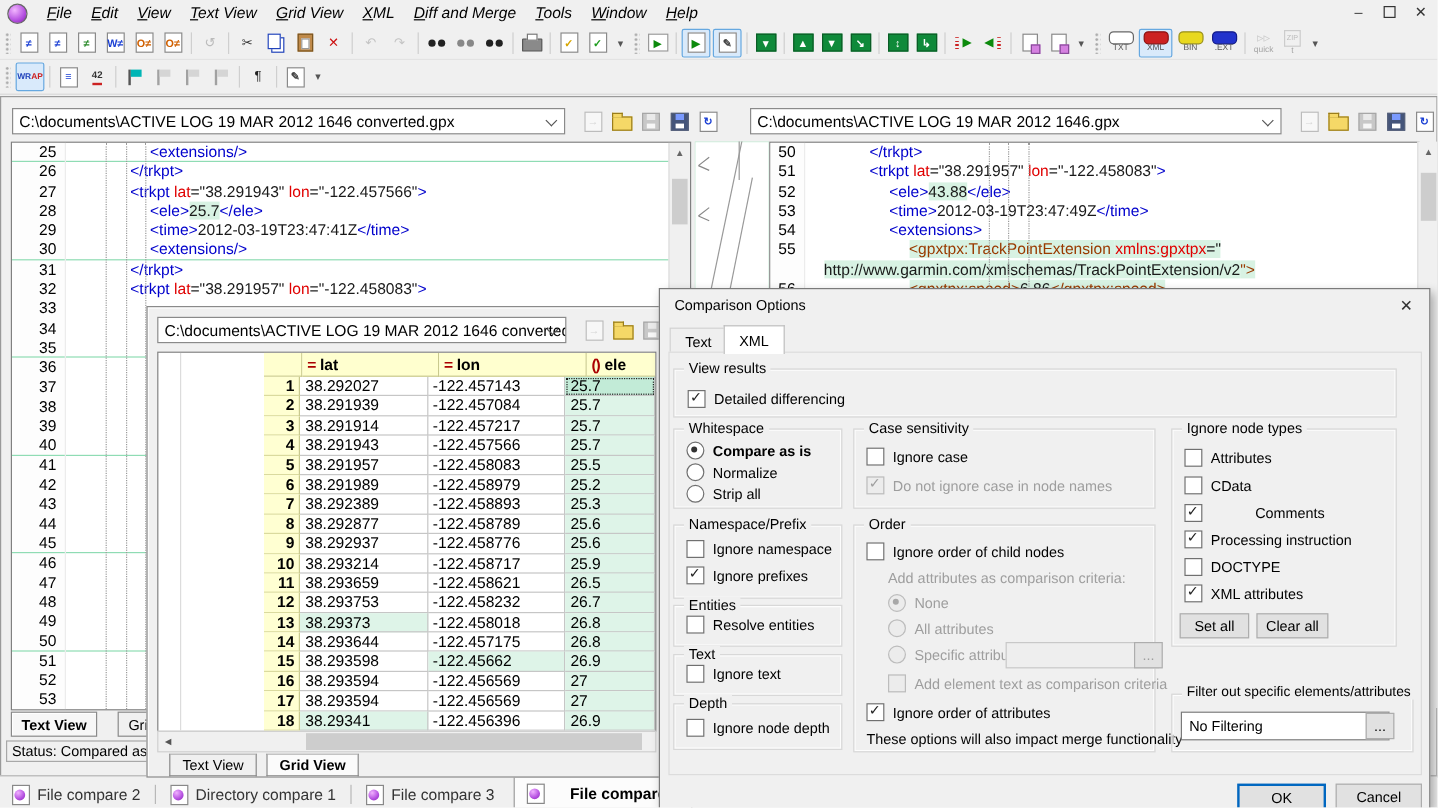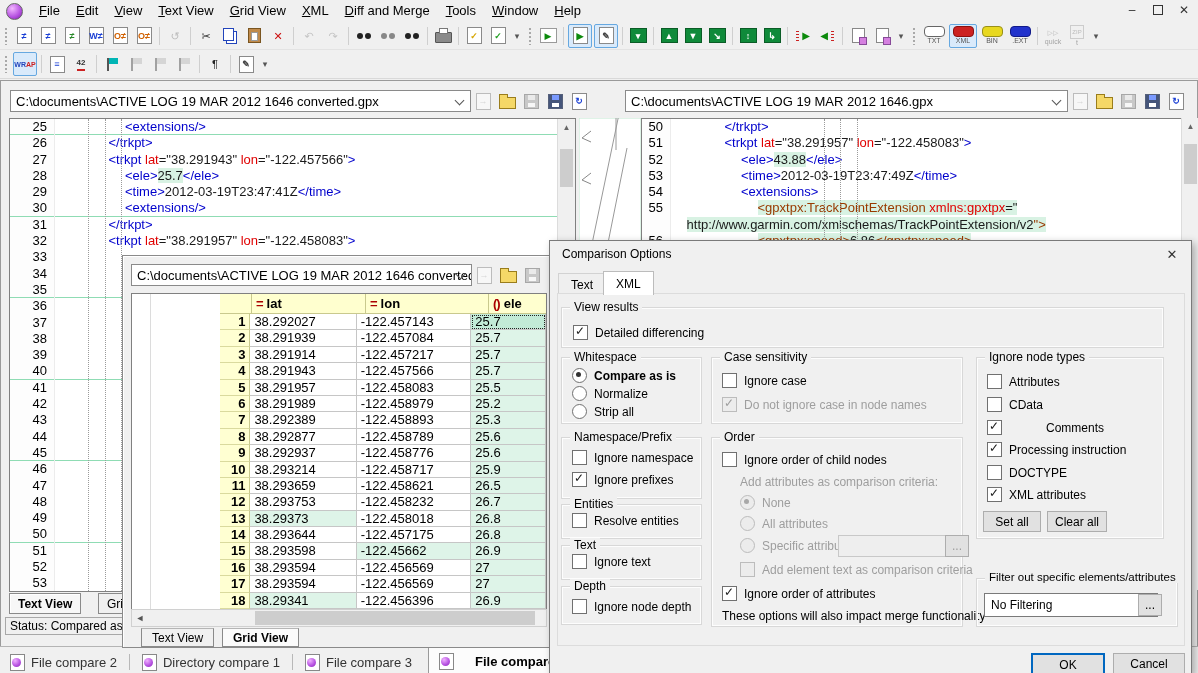--- a/index.html
+++ b/index.html
@@ -4,21 +4,21 @@
 <style>
   html,body{margin:0;padding:0;}
   #screen{position:relative;width:1198px;height:673px;background:#f0f0f0;
     font-family:"Liberation Sans",sans-serif;font-size:13px;color:#000;overflow:hidden;}
   .abs{position:absolute;}
   
   #menubar{left:0;top:0;width:1198px;height:22px;display:flex;align-items:center;background:#f0f0f0;}
   #app-icon{width:15px;height:15px;border-radius:50%;margin:0 8px 0 6px;
     background:radial-gradient(circle at 35% 30%,#f2b6ff,#b44fe0 60%,#7a1fa0);border:1px solid #666;}
   #menu-items{display:flex;height:22px;align-items:center;}
-  #menu-items>div{padding:0 8px;height:22px;line-height:22px;cursor:default;}
+  #menu-items>div{padding:0 8px;height:22px;line-height:22px;cursor:default;font-style:italic;}
   #win-controls{position:absolute;right:6px;top:2px;display:flex;gap:10px;align-items:center;color:#333;}
   #win-controls .wc{width:16px;height:15px;display:flex;align-items:center;justify-content:center;font-size:12px;}
   .restore-glyph{width:8px;height:8px;border:1px solid #333;position:relative;background:#f0f0f0;}
   .restore-glyph:before{content:"";position:absolute;left:2px;top:-4px;width:8px;height:8px;border:1px solid #333;z-index:-1;}
   
   .tbrow{left:0;width:1198px;display:flex;align-items:center;background:#f0f0f0;}
   #tbrow1{top:22px;height:27px;border-bottom:1px solid #e3e3e3;}
   #tbrow2{top:50px;height:28px;border-bottom:1px solid #d9d9d9;}
   .tb-sep{width:1px;height:18px;background:#cfcfcf;margin:0 3px;}
   .tb-handle{width:5px;height:18px;margin:0 3px 0 4px;
@@ -63,21 +63,21 @@
   .ic-folder .g{width:15px;height:10px;background:#f5d867;border:1px solid #9a7d1c;position:relative;margin-top:4px;}
   .ic-folder .g:before{content:"";position:absolute;top:-4px;left:-1px;width:7px;height:3px;background:#f5d867;border:1px solid #9a7d1c;border-bottom:none;}
   .ic-disk .g{width:13px;height:13px;background:#9aa2b2;border:1px solid #55607a;position:relative;}
   .ic-disk .g:before{content:"";position:absolute;top:0;left:3px;width:7px;height:5px;background:#dfe6f0;}
   .ic-disk .g:after{content:"";position:absolute;bottom:1px;left:3px;width:7px;height:4px;background:#fff;}
   .ic-disk.colored .g{background:#45557a;}
   .ic-disk.colored .g:before{background:#7a9aff;}
   .zip .g{font-size:6px;border:1px solid #aaa;padding:0 1px;color:#888;}
   
   #compare-win{left:0;top:80px;width:1196px;height:566px;border:1px solid #9a9a9a;background:#f0f0f0;}
-  .pathbar{position:absolute;height:22px;display:flex;align-items:center;gap:0;}
+  .pathbar{position:absolute;height:22px;display:flex;align-items:center;gap:11px;}
   .combo{height:20px;background:#fff;border:1px solid #8a8a8a;display:flex;align-items:center;
     padding:0 22px 0 5px;position:relative;white-space:nowrap;overflow:hidden;}
   .combo .arr{position:absolute;right:7px;top:6px;width:6px;height:6px;border-right:1px solid #555;border-bottom:1px solid #555;transform:rotate(45deg);}
   .editor{position:absolute;background:#fff;border:1px solid #808080;overflow:hidden;}
   .gutter{position:absolute;top:0;bottom:0;left:0;background:#fdfdfd;border-right:1px solid #ececec;text-align:right;}
   .gn{height:16.3px;line-height:16.3px;font-size:13px;padding-right:7px;box-sizing:border-box;}
   .lines{position:absolute;top:0;bottom:0;}
   .cl{height:16.3px;line-height:16.3px;white-space:pre;font-size:13px;box-sizing:border-box;}
   .ul{border-bottom:1px solid #8fdcb4;}
   .tag{color:#0000cc;} .attr{color:#e00000;} .val{color:#1a1a1a;} .txt{color:#1a1a1a;} .tag2{color:#993a00;}

